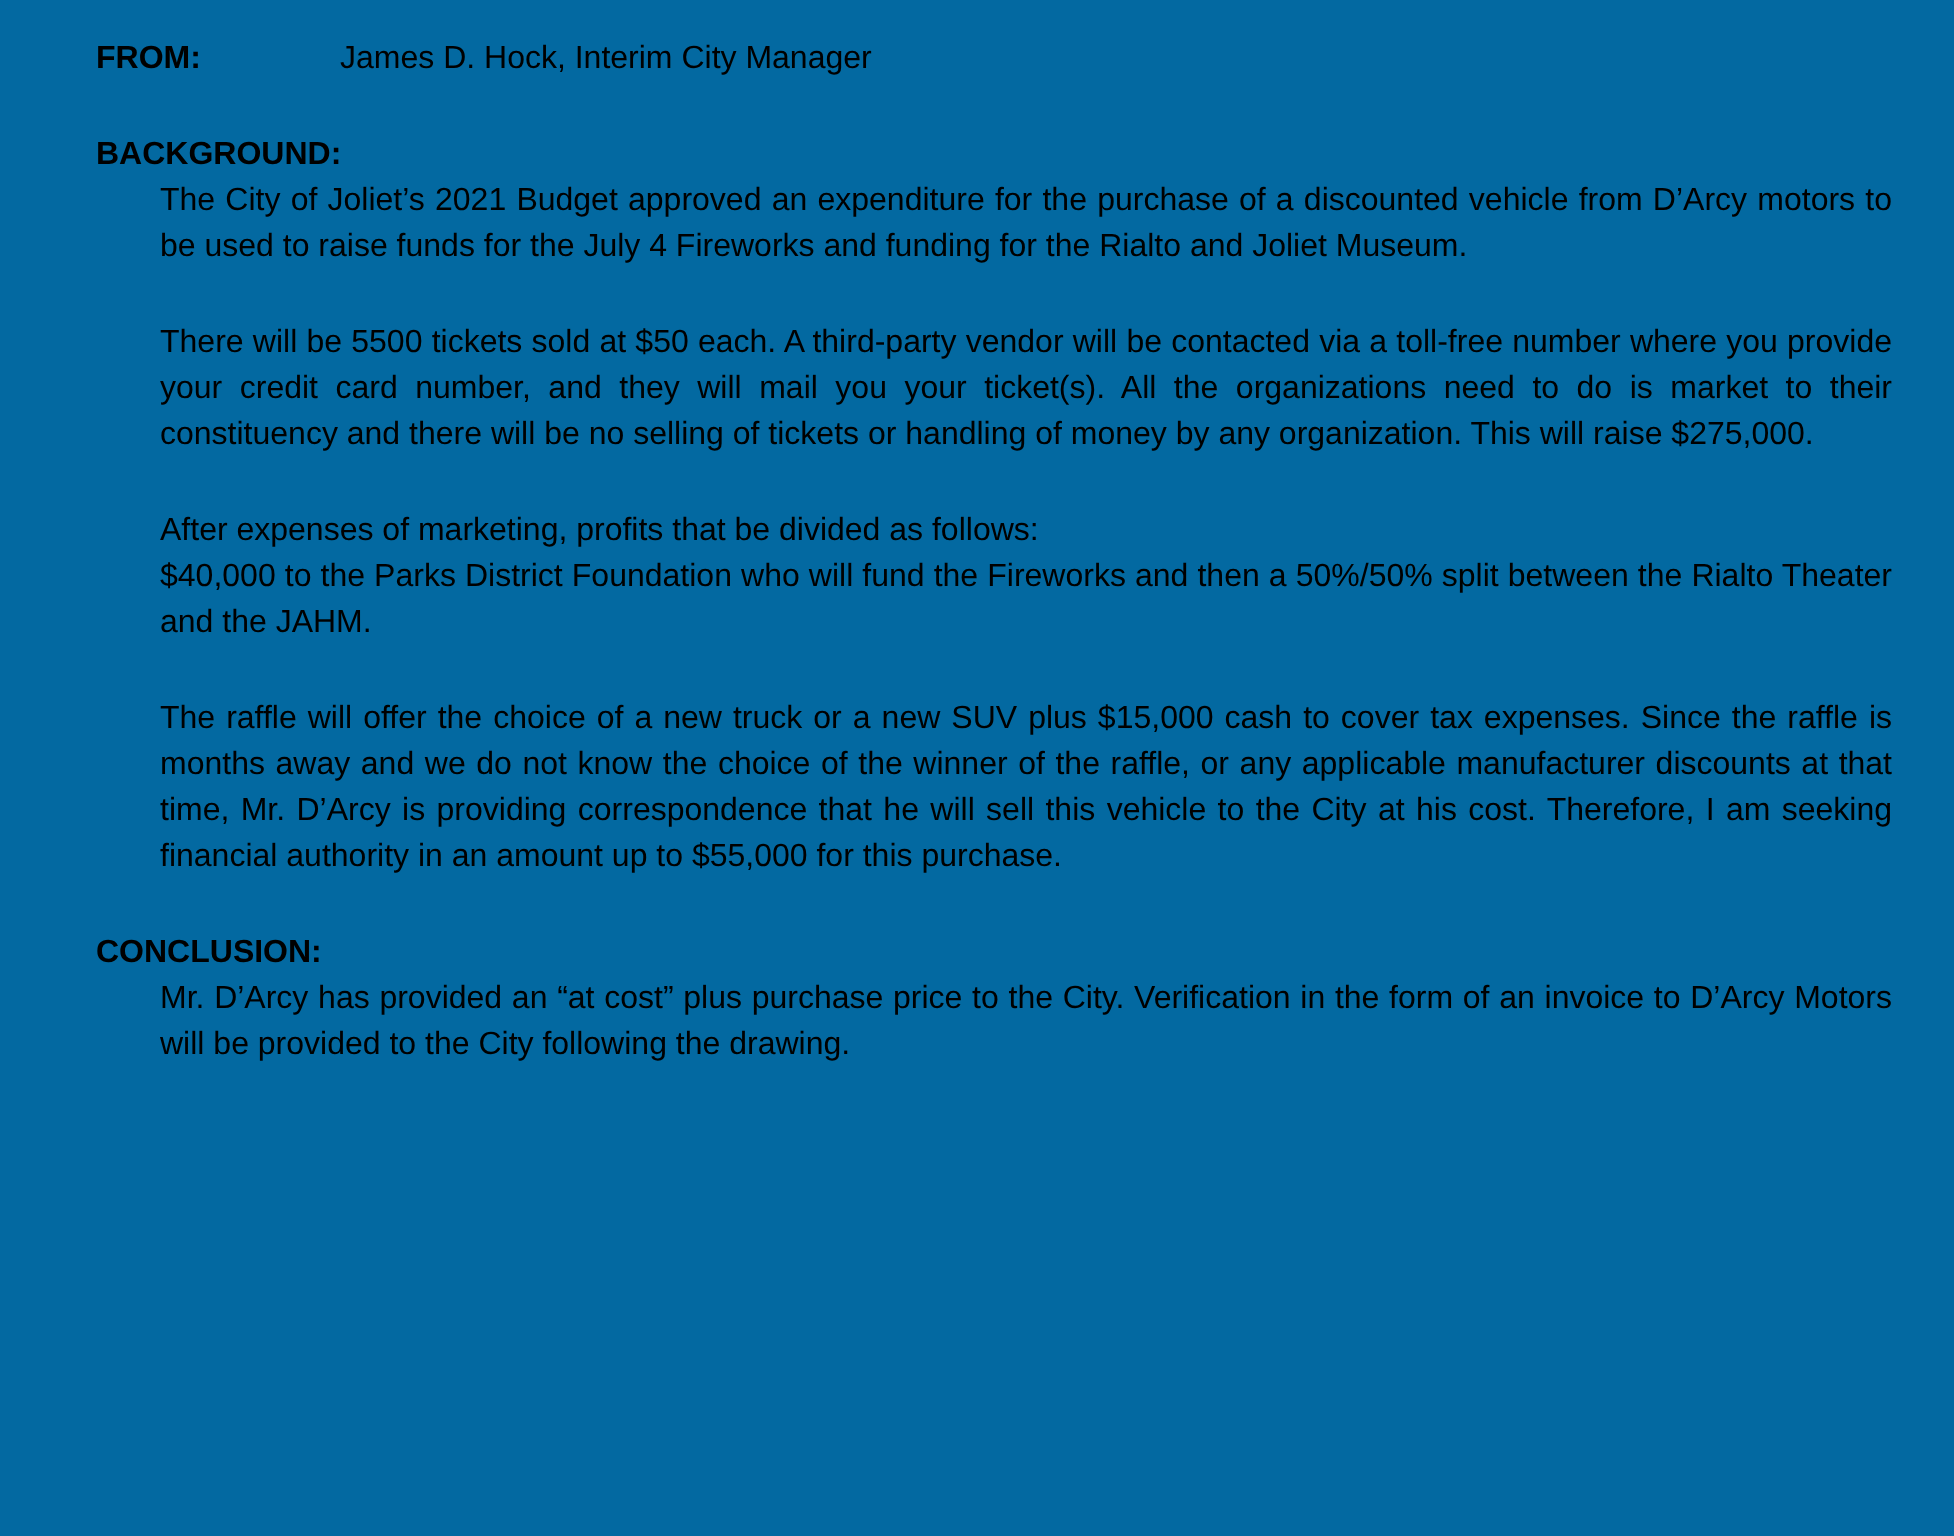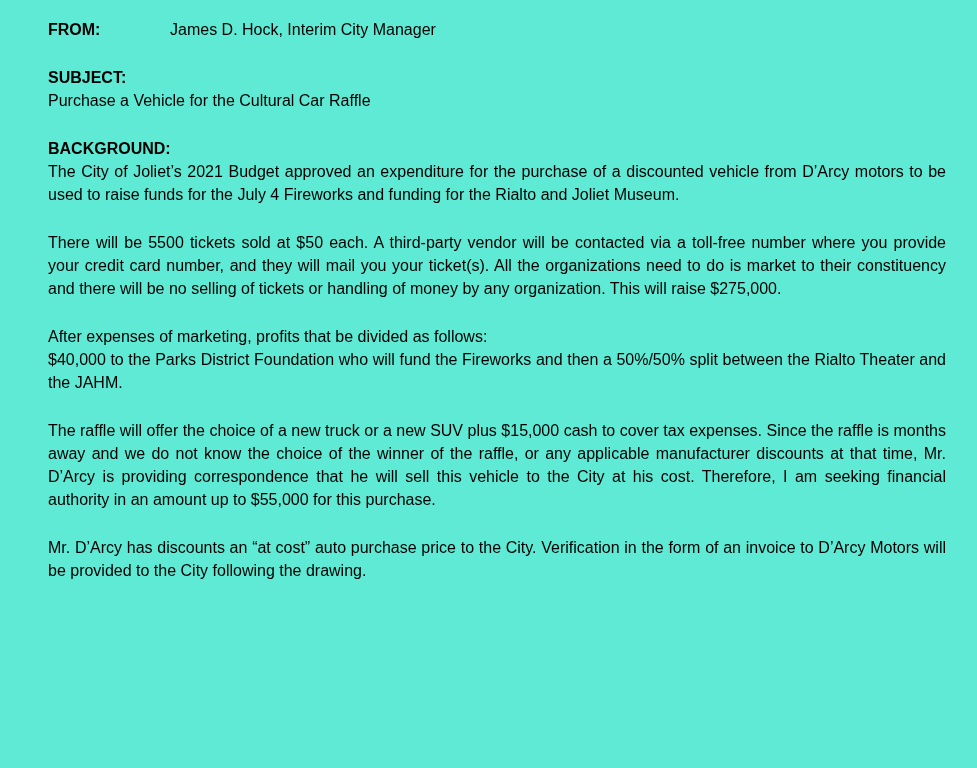--- a/index.html
+++ b/index.html
@@ -4,65 +4,63 @@
 <style>
   * { margin: 0; padding: 0; box-sizing: border-box; }
   html, body {
     background: #ffffff;
     font-family: "Liberation Sans", "DejaVu Sans", sans-serif;
   }
   .page {
     position: relative;
     width: 977px;
     height: 768px;
-    background: #5eead4;
+    background: #0369a1;
     color: #000000;
     padding: 18px 31px 0 48px;
     overflow: hidden;
   }
   .doc-text {
     font-size: 16px;
     line-height: 23px;
     color: #000000;
   }
   .block { margin-bottom: 25px; }
   .label { font-weight: bold; }
   p.just {
     text-align: justify;
     text-justify: inter-word;
+    margin-left: 32px;
   }
   .from-row .label {
     display: inline-block;
     width: 122px;
     vertical-align: top;
   }
 </style>
 </head>
 <body>
 
 <div class="page doc-text">
 
   <div class="block from-row">
     <span class="label">FROM:</span><span class="value">James D. Hock, Interim City Manager</span>
   </div>
 
-  <div class="block">
-    <div class="label">SUBJECT:</div>
-    <div>Purchase a Vehicle for the Cultural Car Raffle</div>
-  </div>
 
   <div class="block">
     <div class="label">BACKGROUND:</div>
     <p class="just">The City of Joliet’s 2021 Budget approved an expenditure for the purchase of a discounted vehicle from D’Arcy motors to be used to raise funds for the July 4 Fireworks and funding for the Rialto and Joliet Museum.</p>
   </div>
 
   <p class="just block">There will be 5500 tickets sold at $50 each.  A third-party vendor will be contacted via a toll-free number where you provide your credit card number, and they will mail you your ticket(s).  All the organizations need to do is market to their constituency and there will be no selling of tickets or handling of money by any organization.  This will raise $275,000.</p>
 
 
   <p class="just block"><span>After expenses of marketing, profits that be divided as follows:</span><br><span>$40,000 to the Parks District Foundation who will fund the Fireworks and then a 50%/50% split between the Rialto Theater and the JAHM.</span></p>
 
   <p class="just block">The raffle will offer the choice of a new truck or a new SUV plus $15,000 cash to cover tax expenses.  Since the raffle is months away and we do not know the choice of the winner of the raffle, or any applicable manufacturer discounts at that time, Mr. D’Arcy is providing correspondence that he will sell this vehicle to the City at his cost.  Therefore, I am seeking financial authority in an amount up to $55,000 for this purchase.</p>
 
   <div class="block">
-    <p class="just">Mr. D’Arcy has discounts an “at cost” auto purchase price to the City.  Verification in the form of an invoice to D’Arcy Motors will be provided to the City following the drawing.</p>
+    <div class="label">CONCLUSION:</div>
+    <p class="just">Mr. D’Arcy has provided an “at cost” plus purchase price to the City.  Verification in the form of an invoice to D’Arcy Motors will be provided to the City following the drawing.</p>
   </div>
 
 </div>
 
 </body></html>

